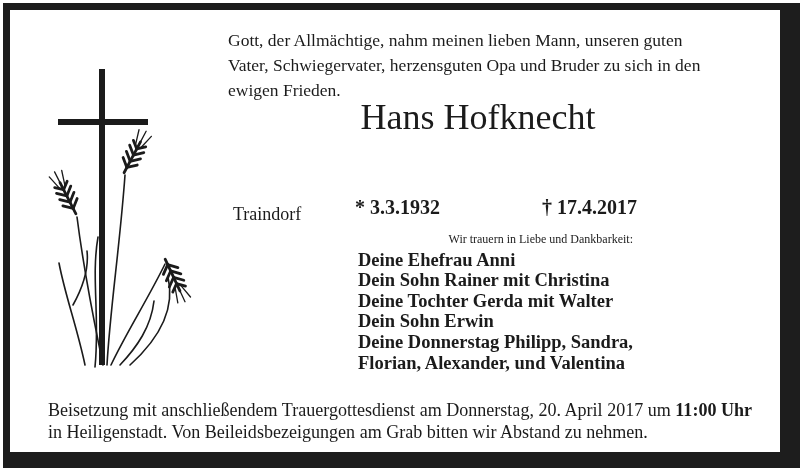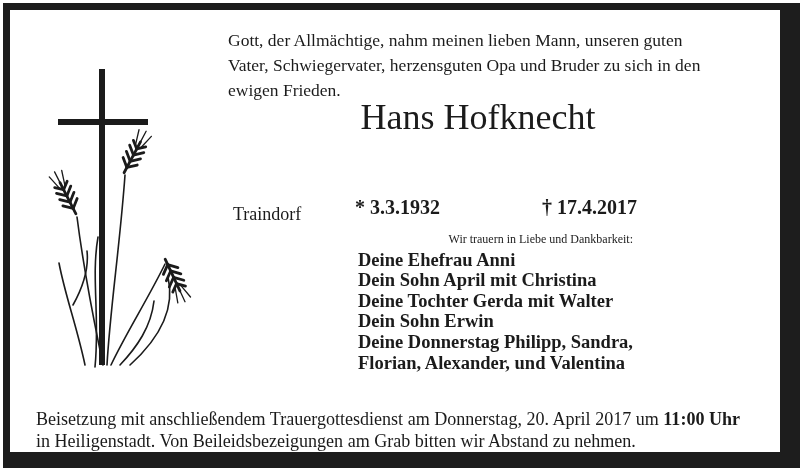--- a/index.html
+++ b/index.html
@@ -46,21 +46,21 @@
   .date { position: absolute; top: 164px; font-size: 20px; font-weight: bold; white-space: nowrap; margin-top: 32px; }
   .date.birth { left: 355px; }
   .date.death { left: 542px; }
 
   .place { position: absolute; left: 233px; top: 204px; font-size: 18px; }
 
   .mourning { position: absolute; left: 358px; top: 229px; line-height: 20.6px; white-space: nowrap; }
   .mourn-intro { font-size: 12px; text-align: right; }
   .mourner { font-size: 18.5px; font-weight: bold; }
 
-  .funeral { position: absolute; left: 36px; top: 399px; line-height: 22px; white-space: nowrap; margin-top: 9px; }
+  .funeral { position: absolute; left: 48px; top: 399px; line-height: 22px; white-space: nowrap; }
   .fline { font-size: 19px; transform: scaleX(0.95); transform-origin: left center; }
   .fline b { font-weight: bold; }
 
   svg .stroke { fill: none; stroke: currentColor; stroke-linecap: round; }
 </style>
 </head>
 <body>
 
 <div class="page">
 
@@ -116,21 +116,21 @@
   <h1 class="name">Hans Hofknecht</h1>
 
   <span class="date birth">* 3.3.1932</span>
   <span class="date death">† 17.4.2017</span>
 
   <div class="place">Traindorf</div>
 
   <div class="mourning">
     <div class="mourn-intro">Wir trauern in Liebe und Dankbarkeit:</div>
     <div class="mourner">Deine Ehefrau Anni</div>
-    <div class="mourner">Dein Sohn April mit Christina</div>
+    <div class="mourner">Dein Sohn Rainer mit Christina</div>
     <div class="mourner">Deine Tochter Gerda mit Walter</div>
     <div class="mourner">Dein Sohn Erwin</div>
     <div class="mourner">Deine Donnerstag Philipp, Sandra,</div>
     <div class="mourner">Florian, Alexander, und Valentina</div>
   </div>
 
   <div class="funeral">
     <div class="fline">
       <span>Beisetzung mit anschließendem Trauergottesdienst am Donnerstag, 20. April 2017 um </span><b>11:00 Uhr</b>
     </div>

